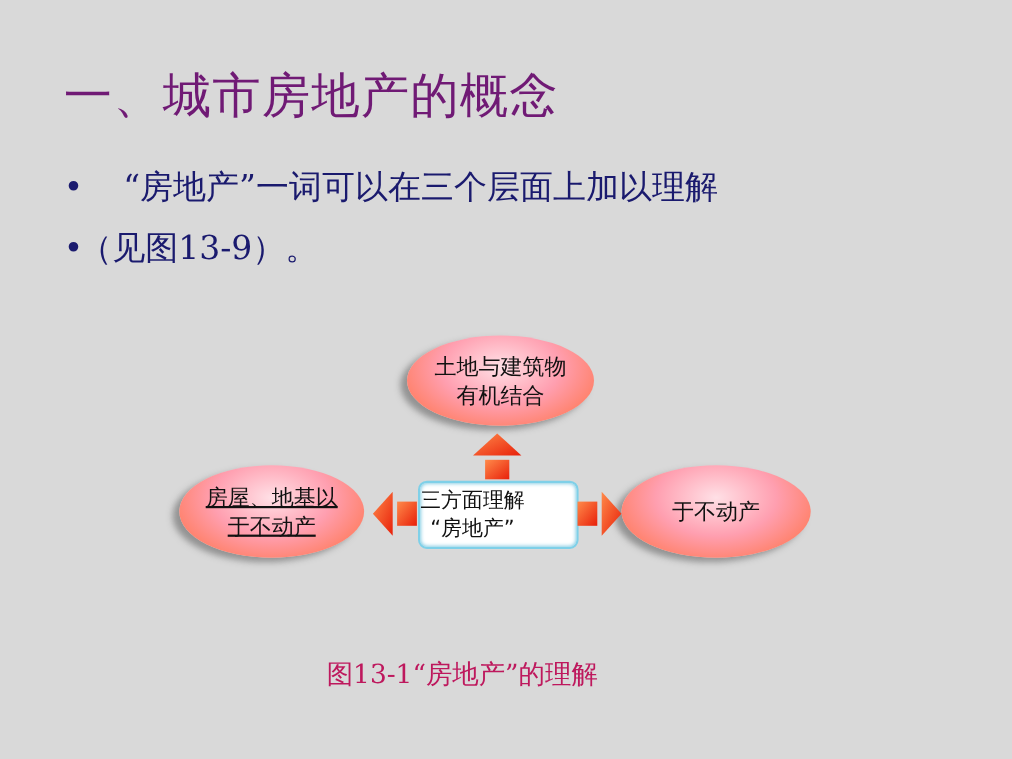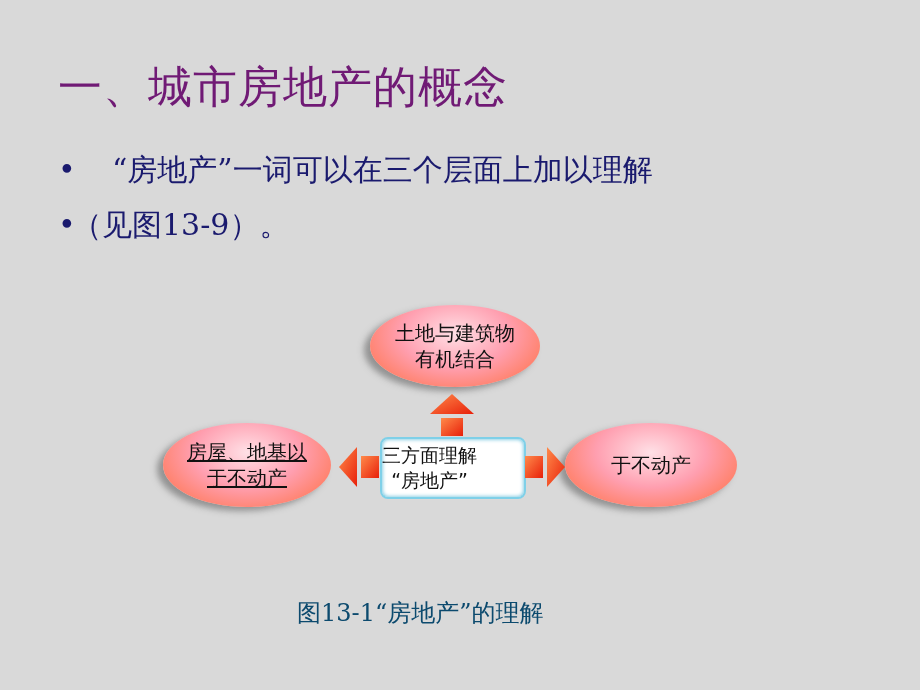--- a/index.html
+++ b/index.html
@@ -18,21 +18,21 @@
              display:flex; align-items:center; justify-content:center; text-align:center;
              font-size:20px; line-height:26px; color:#111; }
   .e-top { left:370px; top:305px; width:170px; height:82px; }
   .e-left { left:163px; top:423px; width:168px; height:84px;text-decoration:underline; }
   .e-right { left:565px; top:423px; width:172px; height:84px; }
   .center-box { position:absolute; left:380px; top:437px; width:142px; height:58px; background:#fff;
                 border:2px solid #7fd0e8; border-radius:8px; box-shadow:0 0 4px #56b8d8 inset;
                 display:flex; align-items:center; justify-content:flex-start; text-align:center;
                 font-size:19px; line-height:25px; color:#111; }
   .arrow { position:absolute; }
-  .caption { position:absolute; left:297px; top:597px; font-size:24px; color:#0c4a6e;
+  .caption { position:absolute; left:297px; top:597px; font-size:24px; color:#be185d;
              font-family:"DejaVu Serif", serif; }
 </style>
 </head>
 <body>
 
 <div class="title">一、城市房地产的概念</div>
 
 <div class="bullet b1">
   <span class="dot">•</span><span class="txt">“房地产”一词可以在三个层面上加以理解</span>
 </div>

